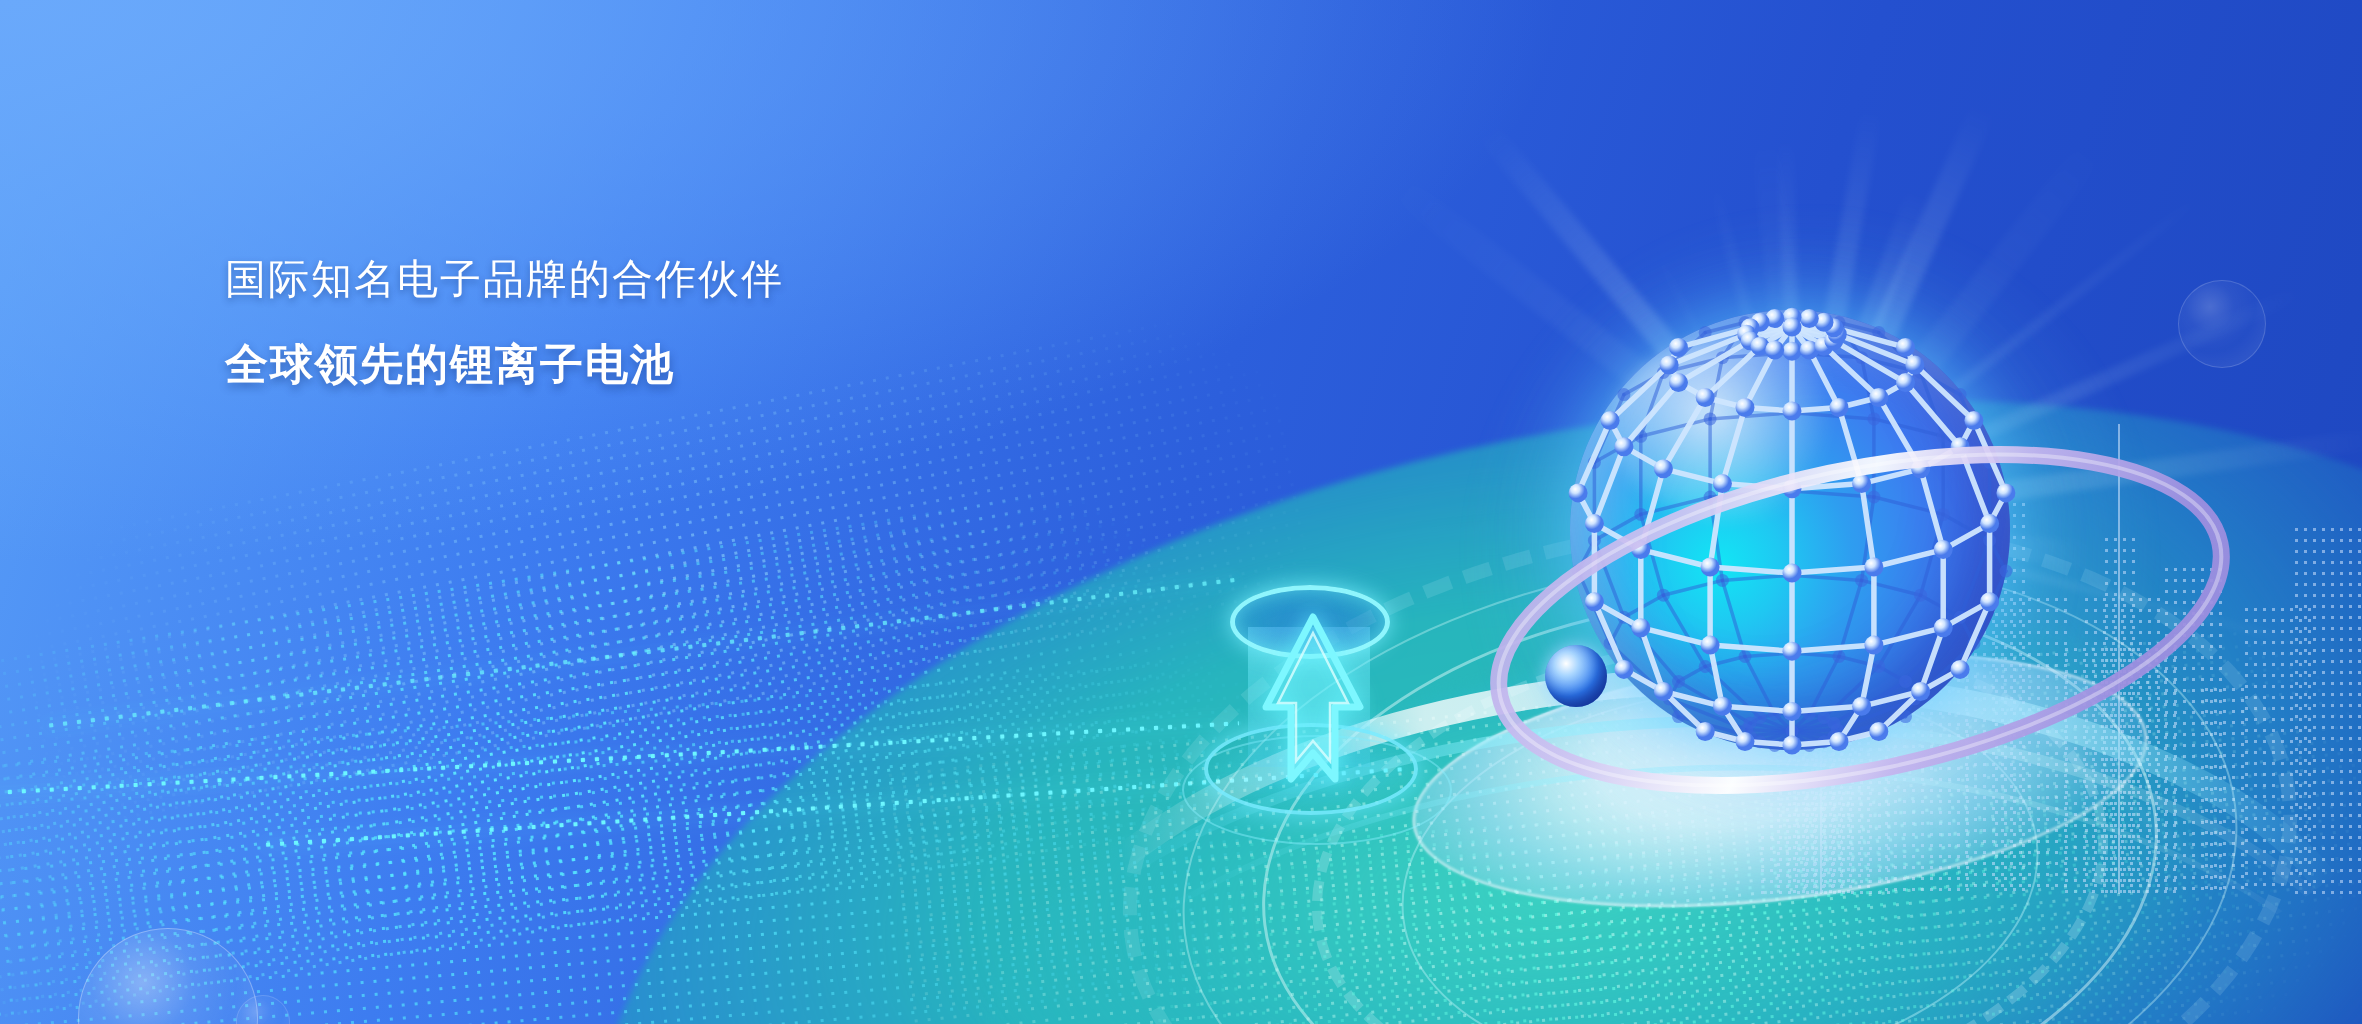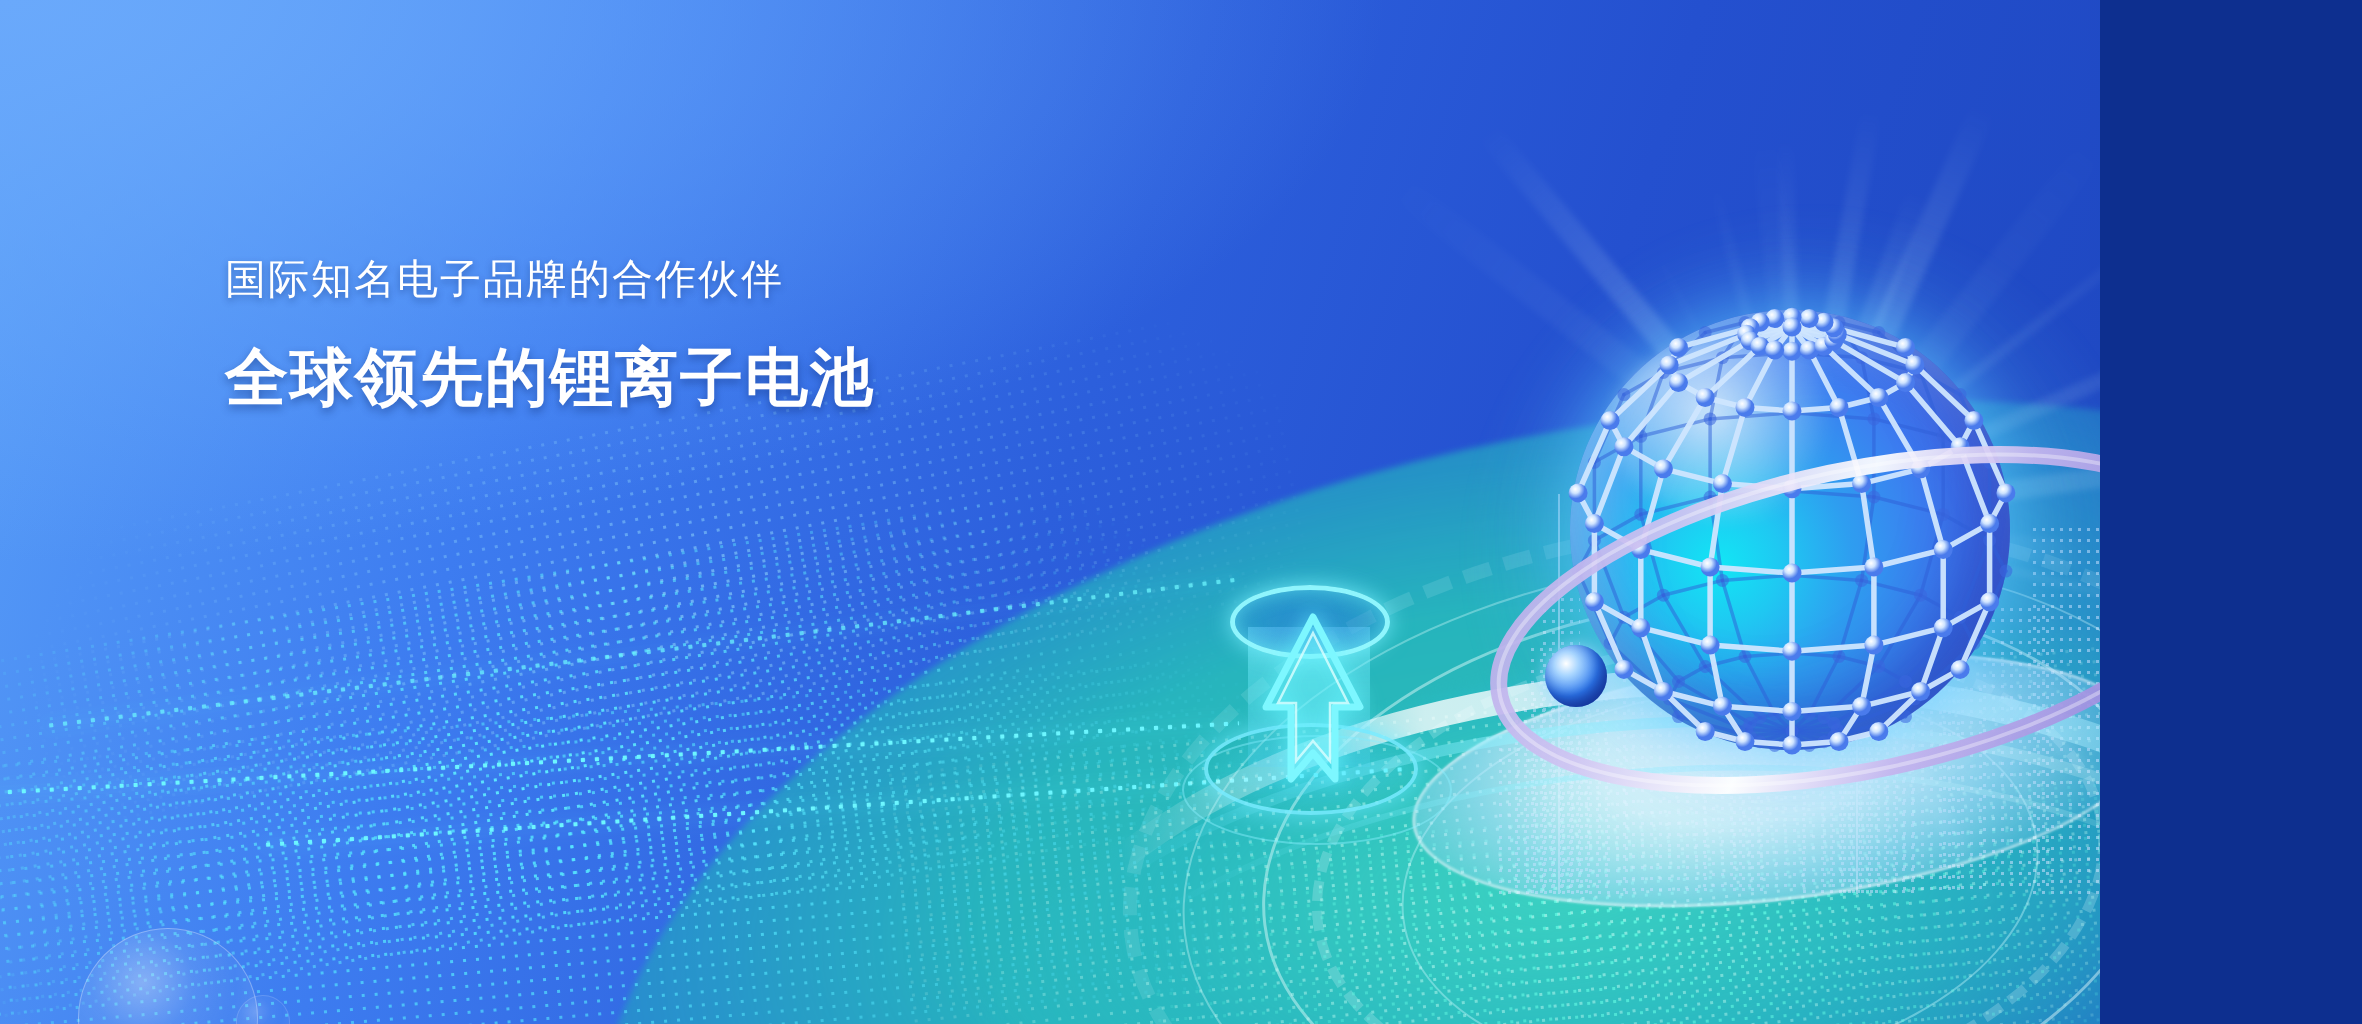--- a/index.html
+++ b/index.html
@@ -1,20 +1,20 @@
 <!DOCTYPE html>
 <html><head>
 <meta charset="utf-8">
 <title>Banner</title>
 <style>
   html,body{margin:0;padding:0;background:#0d2f8f;}
   *{box-sizing:border-box;}
   .stage{
     position:relative;
-    width:2100px;height:1024px;
+    width:2362px;height:1024px;
     overflow:hidden;
     font-family:"Liberation Sans","DejaVu Sans",sans-serif;
     background:
       radial-gradient(120% 100% at 0% 0%, #6aa9fb 0%, rgba(106,169,251,0) 55%),
       linear-gradient(108deg,#5aa0f8 0%,#3d7cf0 26%,#2c5fdc 50%,#2450cf 70%,#1d46be 100%);
   }
 
   
   .teal-blob{
     position:absolute;left:560px;top:430px;width:2100px;height:1000px;
@@ -203,21 +203,21 @@
   
   .copy{position:absolute;left:225px;top:255px;}
   .eyebrow{
     color:#ffffff;font-size:41px;letter-spacing:2px;line-height:1.2;
     font-weight:400;
     text-shadow:0 3px 7px rgba(12,40,110,.42);
     white-space:nowrap;
   }
   .headline{
     margin-top:32px;color:#ffffff;font-weight:700;
-    font-size:63px;line-height:1.32;letter-spacing:2px;
+    font-size:43px;line-height:1.32;letter-spacing:2px;
     text-shadow:0 4px 9px rgba(12,40,110,.45);
     white-space:nowrap;
   }
 </style>
 </head>
 <body>
 
 <div class="stage">
 
   <div class="teal-blob"></div>

